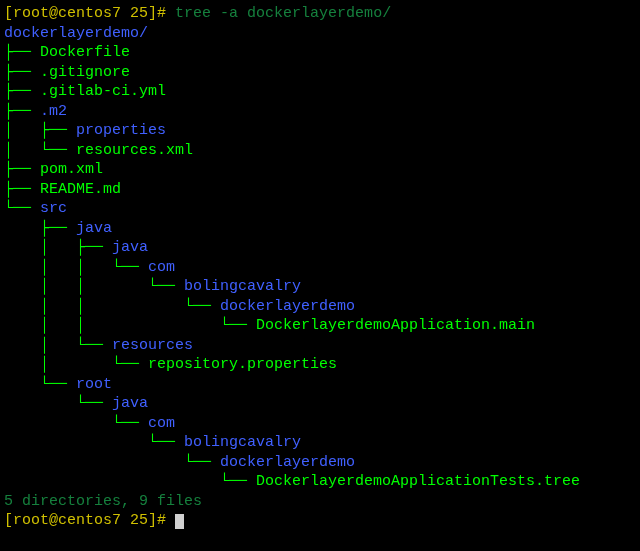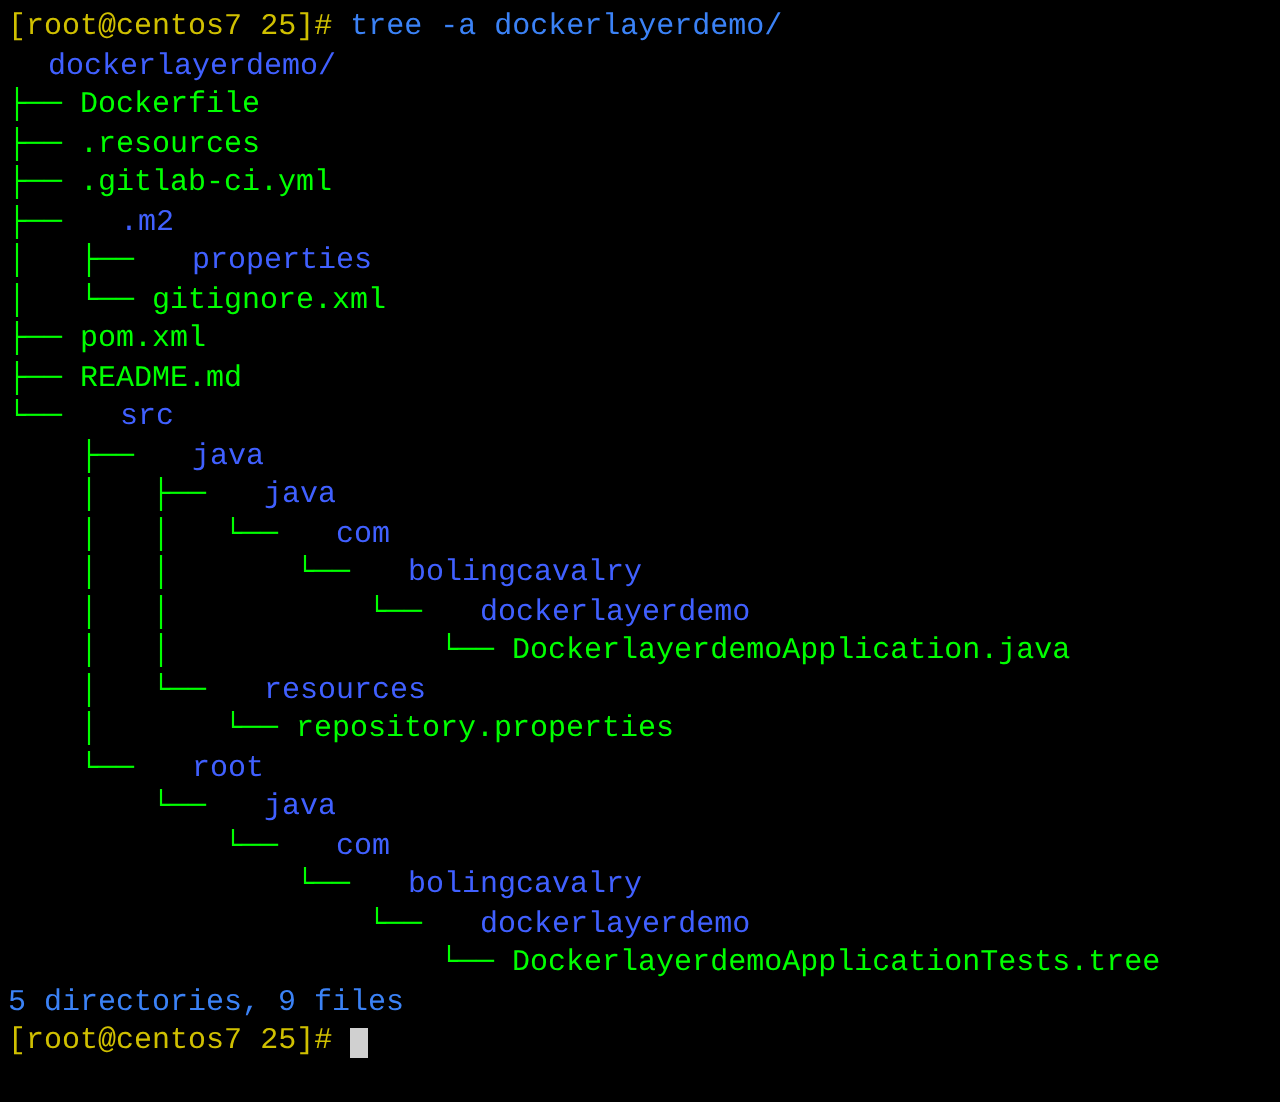--- a/index.html
+++ b/index.html
@@ -12,51 +12,51 @@
       padding: 4px;
       width: 640px;
       box-sizing: border-box;
     }
     pre {
       margin: 0;
       font-family: inherit;
       white-space: pre;
     }
     .yellow { color: #d0c000; }
-    .blue { color: #4060ff; margin-left: 20px; }
+    .blue { color: #4060ff; }
     .green { color: #00ff00; }
-    .white { color: #3b82f6; }
+    .white { color: #15803d; }
     .cursor {
       display: inline-block;
       width: 9px;
       height: 15px;
       background: #d0d0d0;
       vertical-align: text-bottom;
     }
   </style>
 </head>
 <body>
 
 <pre><span><span class="yellow">[</span><span class="yellow">root@centos7</span><span class="yellow"> </span><span class="yellow">25</span><span class="yellow">]# </span><span class="white">tree -a dockerlayerdemo/</span></span>
 <span class="blue">dockerlayerdemo/</span>
 <span id="tree-body"><span><span class="green">├── </span><span class="green">Dockerfile</span></span>
-<span><span class="green">├── </span><span class="green">.resources</span></span>
+<span><span class="green">├── </span><span class="green">.gitignore</span></span>
 <span><span class="green">├── </span><span class="green">.gitlab-ci.yml</span></span>
 <span><span class="green">├── </span><span class="blue">.m2</span></span>
 <span><span class="green">│   ├── </span><span class="blue">properties</span></span>
-<span><span class="green">│   └── </span><span class="green">gitignore.xml</span></span>
+<span><span class="green">│   └── </span><span class="green">resources.xml</span></span>
 <span><span class="green">├── </span><span class="green">pom.xml</span></span>
 <span><span class="green">├── </span><span class="green">README.md</span></span>
 <span><span class="green">└── </span><span class="blue">src</span></span>
 <span><span class="green">    ├── </span><span class="blue">java</span></span>
 <span><span class="green">    │   ├── </span><span class="blue">java</span></span>
 <span><span class="green">    │   │   └── </span><span class="blue">com</span></span>
 <span><span class="green">    │   │       └── </span><span class="blue">bolingcavalry</span></span>
 <span><span class="green">    │   │           └── </span><span class="blue">dockerlayerdemo</span></span>
-<span><span class="green">    │   │               └── </span><span class="green">DockerlayerdemoApplication.java</span></span>
+<span><span class="green">    │   │               └── </span><span class="green">DockerlayerdemoApplication.main</span></span>
 <span><span class="green">    │   └── </span><span class="blue">resources</span></span>
 <span><span class="green">    │       └── </span><span class="green">repository.properties</span></span>
 <span><span class="green">    └── </span><span class="blue">root</span></span>
 <span><span class="green">        └── </span><span class="blue">java</span></span>
 <span><span class="green">            └── </span><span class="blue">com</span></span>
 <span><span class="green">                └── </span><span class="blue">bolingcavalry</span></span>
 <span><span class="green">                    └── </span><span class="blue">dockerlayerdemo</span></span>
 <span><span class="green">                        └── </span><span class="green">DockerlayerdemoApplicationTests.tree</span></span></span>
 <span class="white">5 directories, 9 files</span>
 <span><span class="yellow">[</span><span class="yellow">root@centos7</span><span class="yellow"> </span><span class="yellow">25</span><span class="yellow">]# </span><span class="cursor"></span></span></pre>

